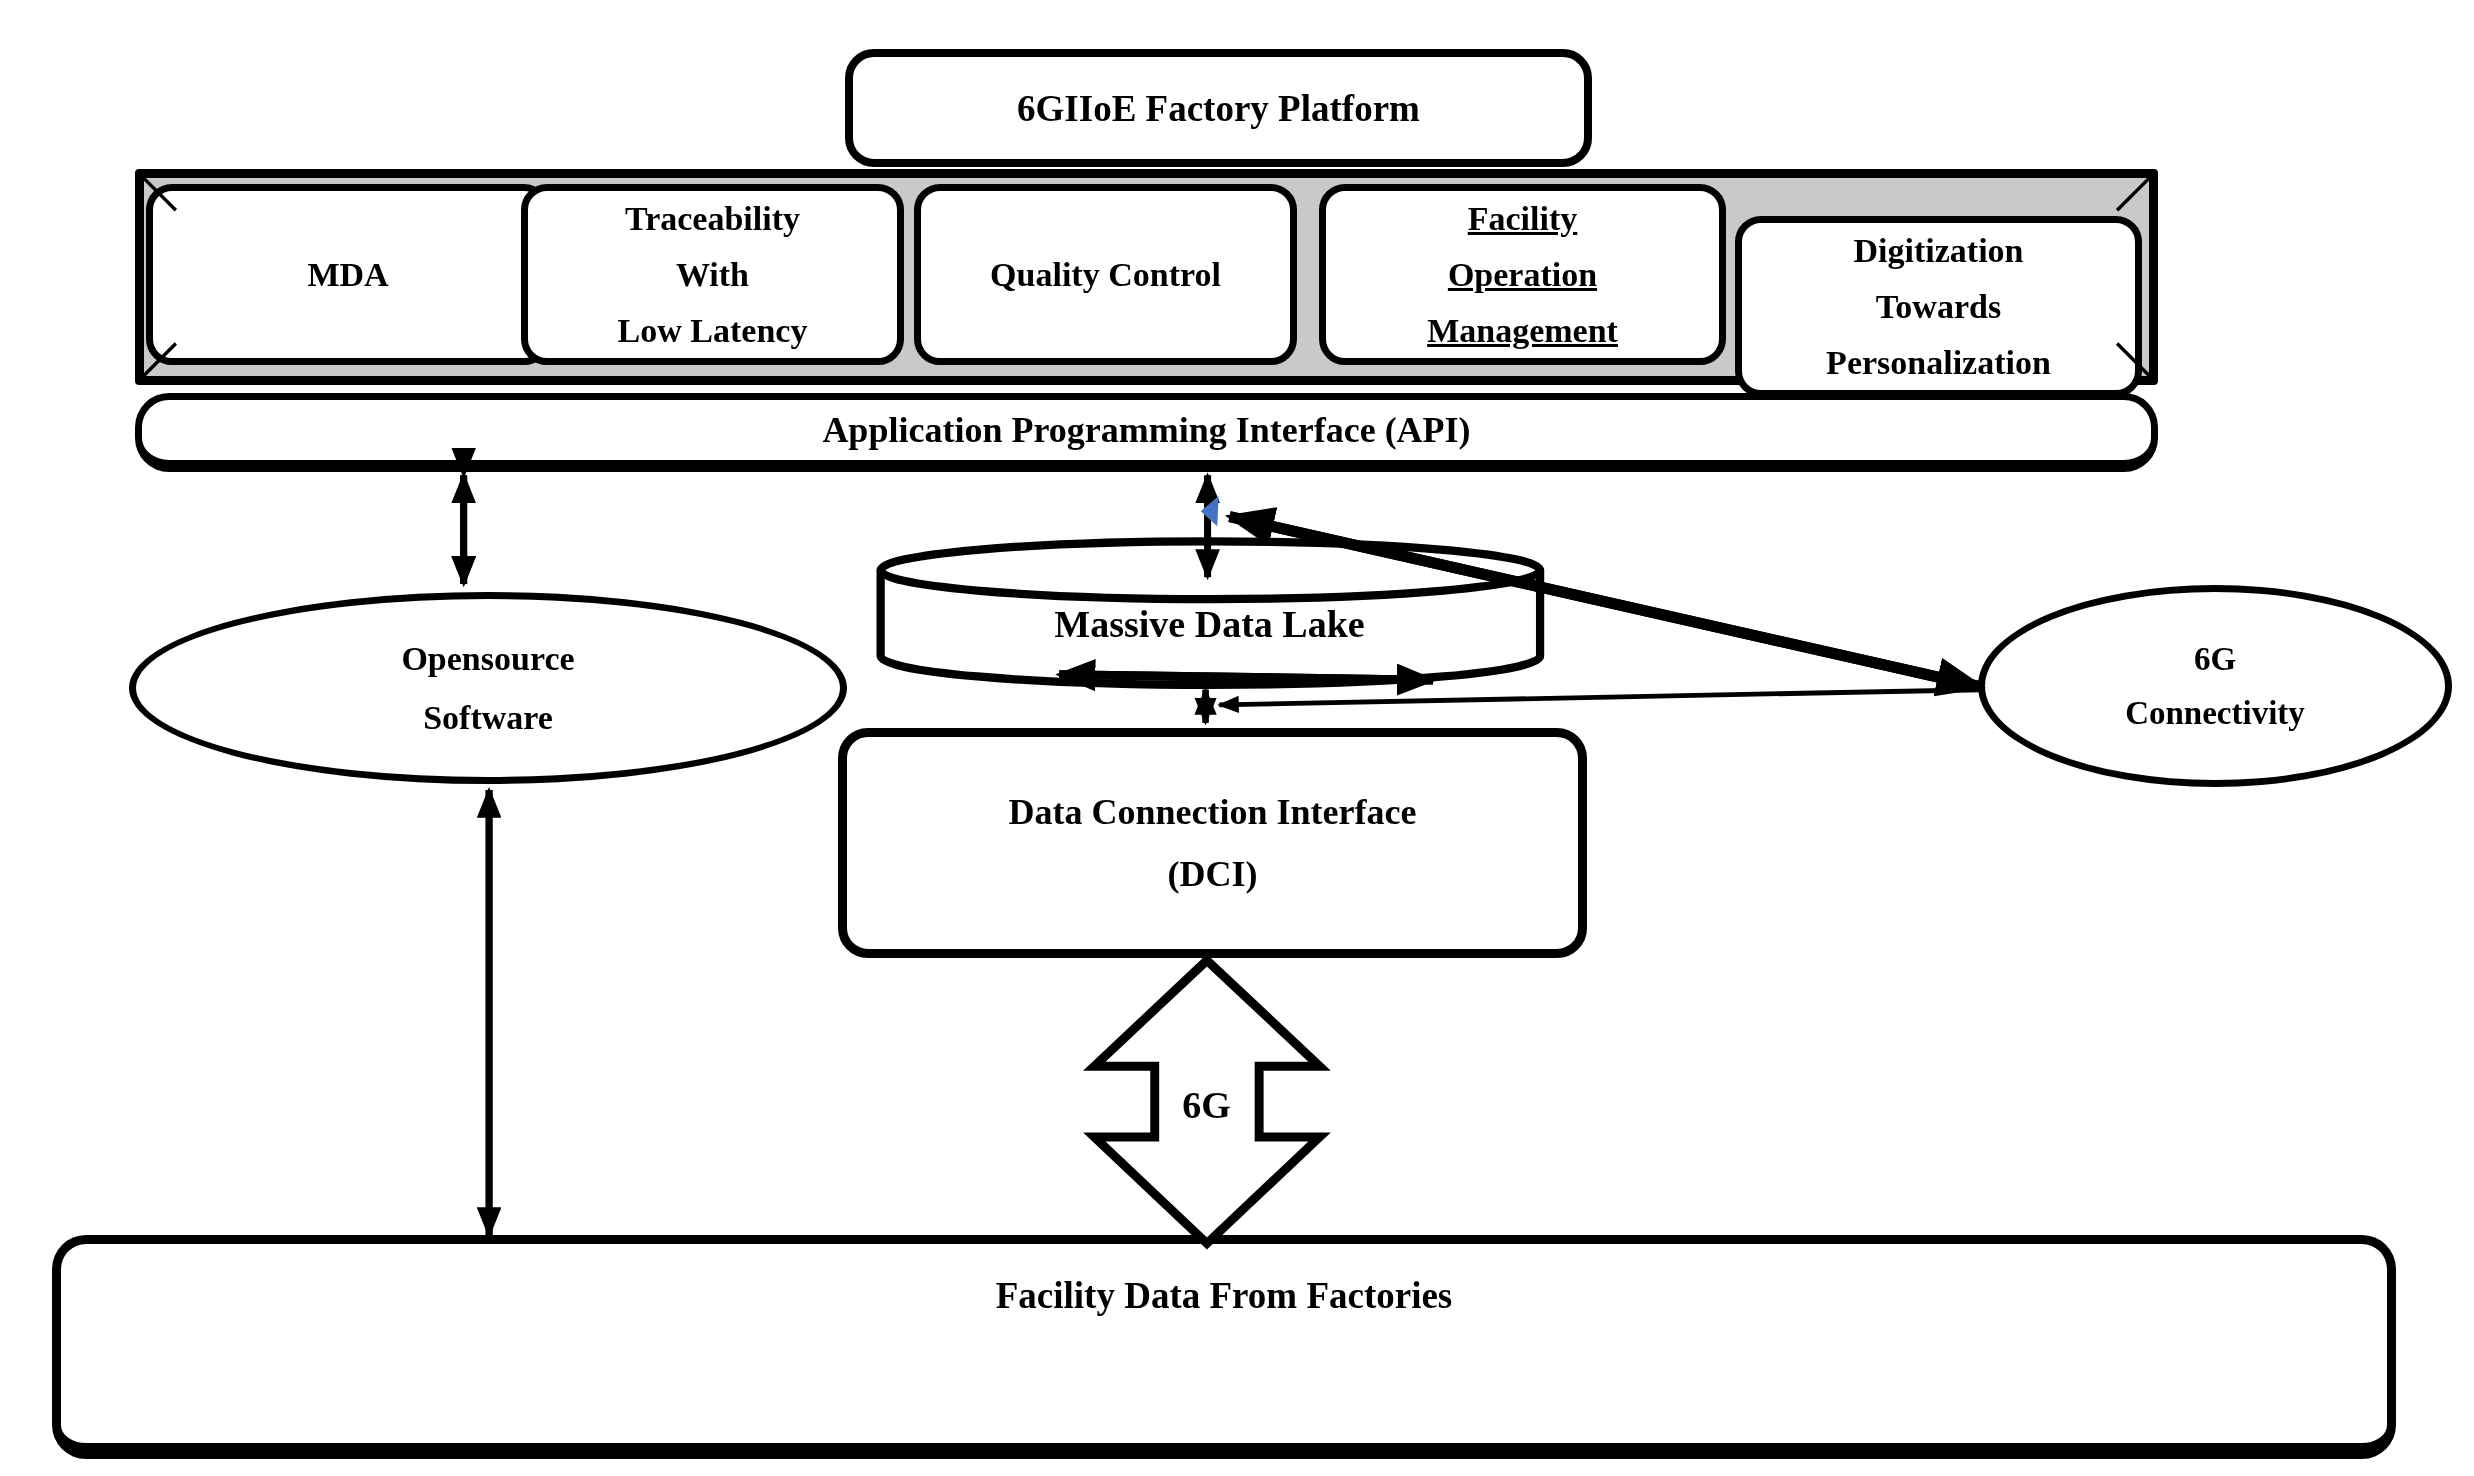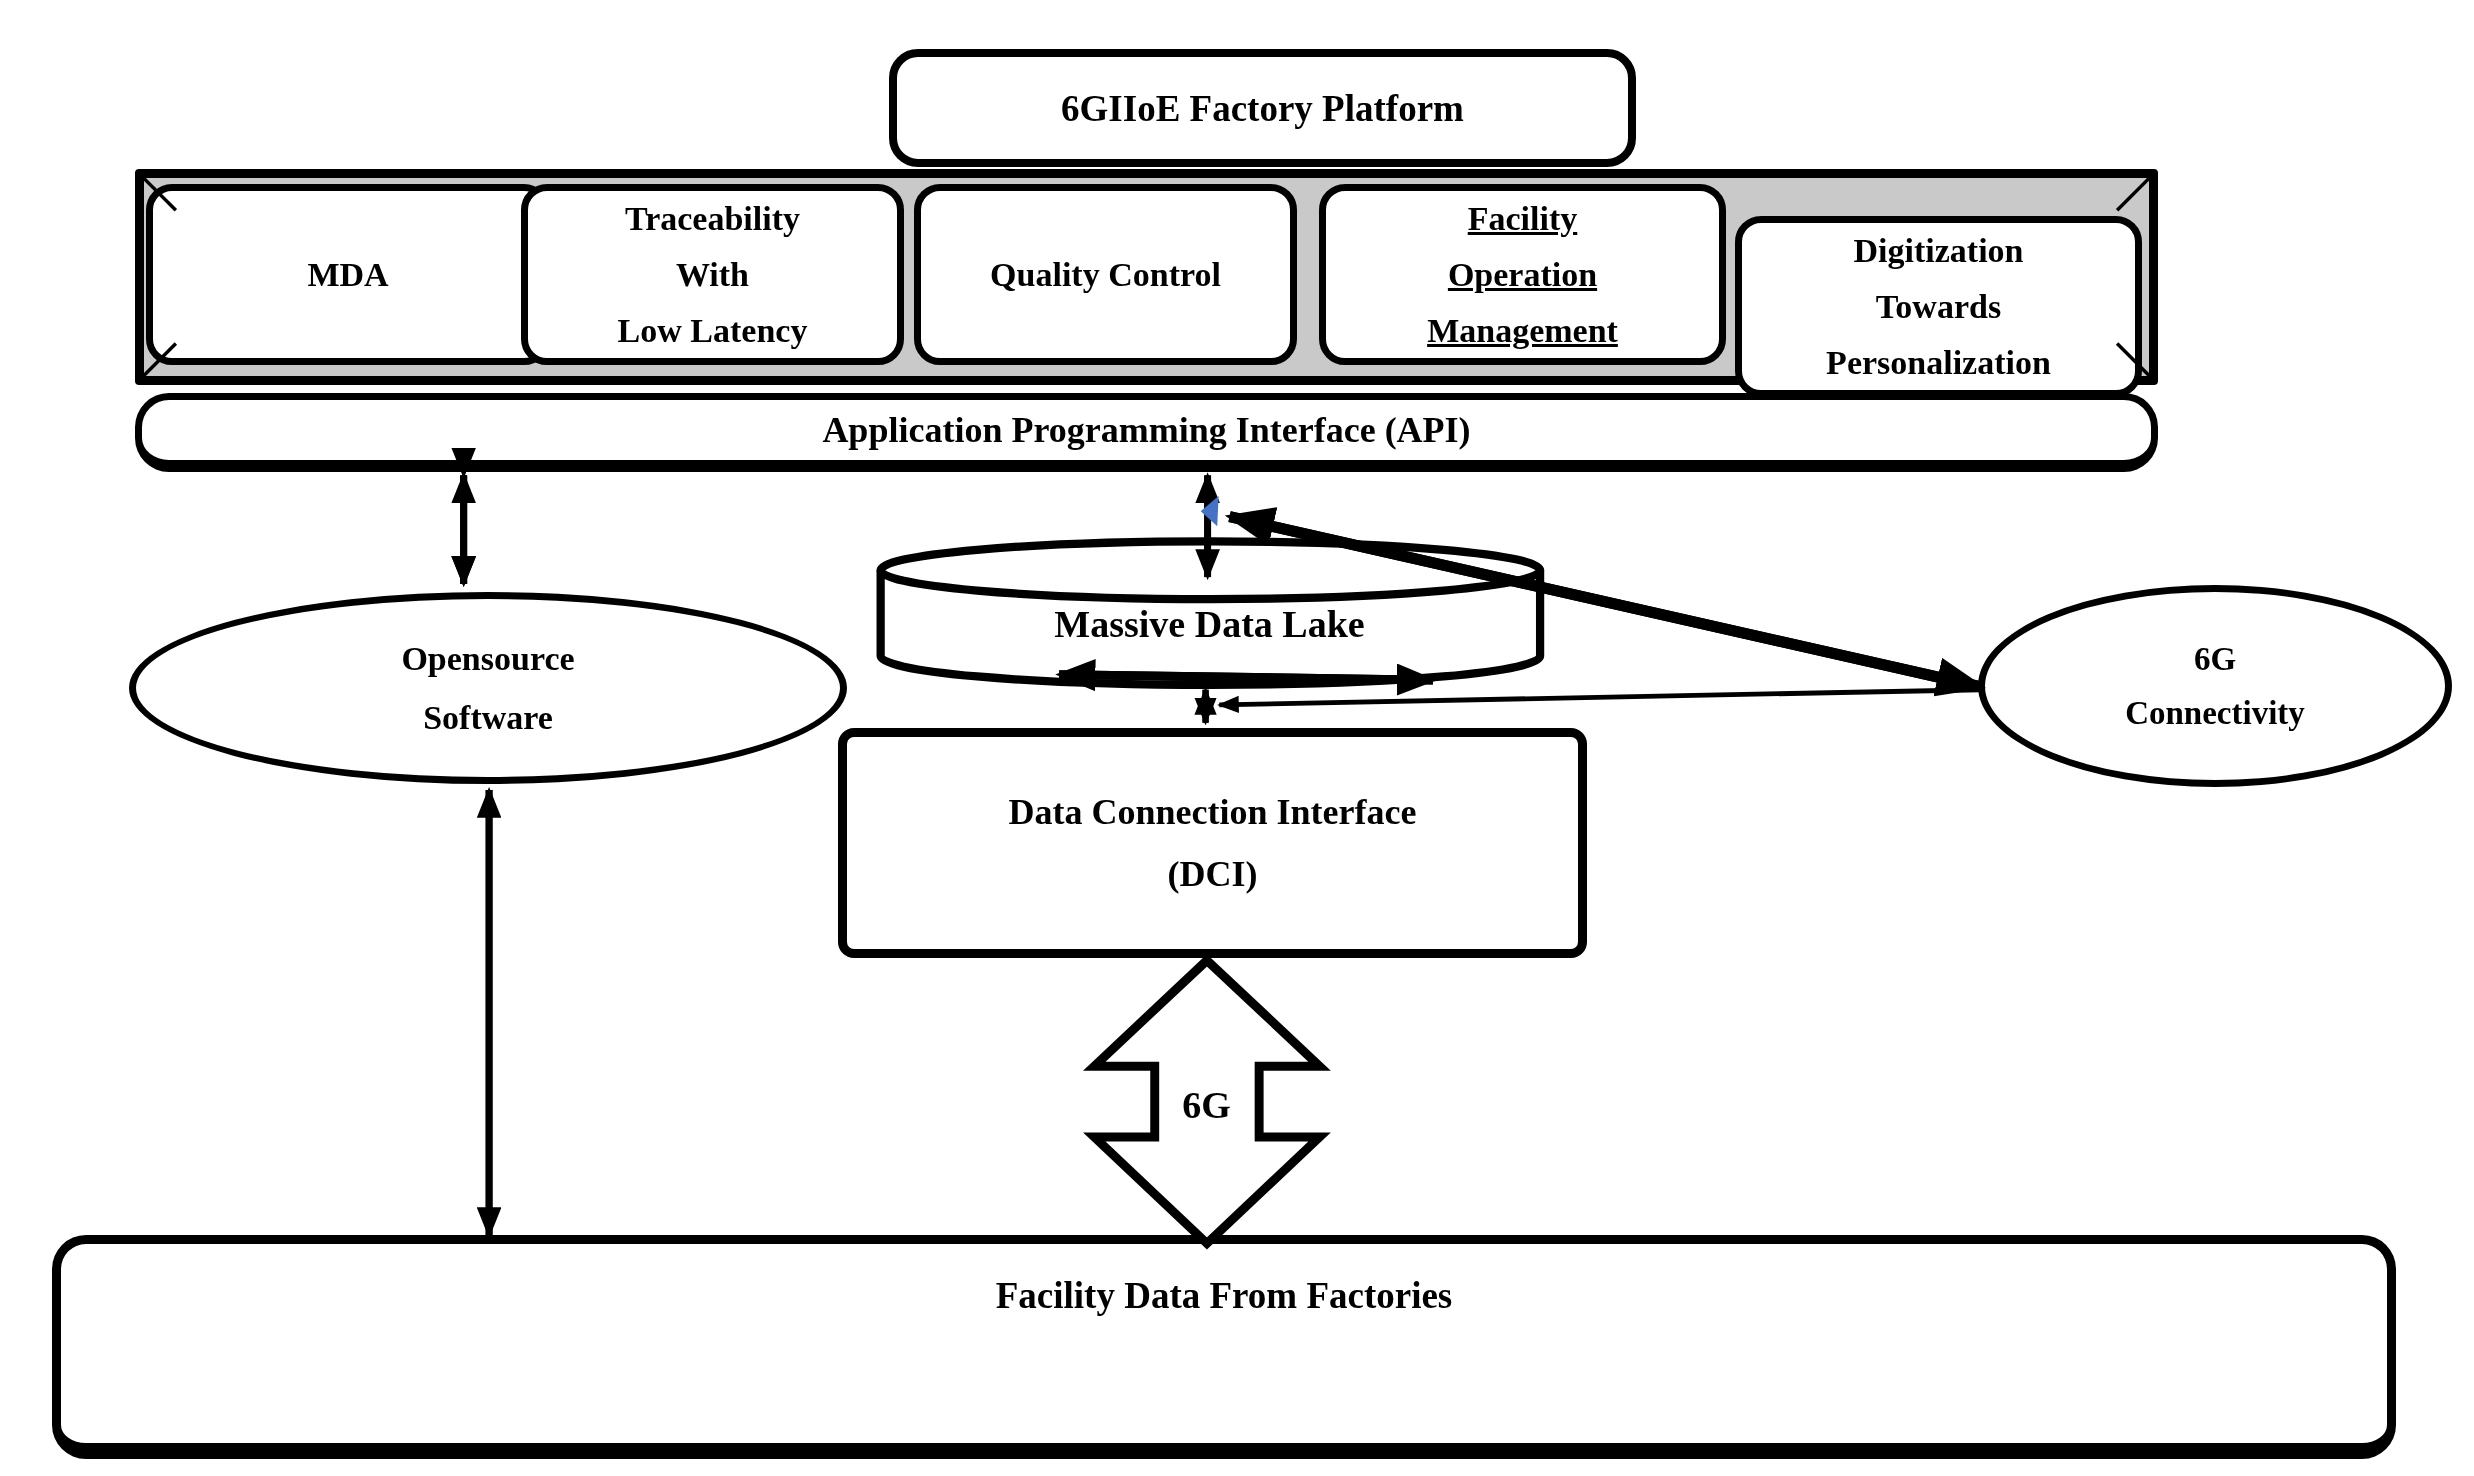--- a/index.html
+++ b/index.html
@@ -22,21 +22,21 @@
     white-space: pre-line;
   }
   .shape {
     background: #ffffff;
     border: 7.6px solid #000000;
   }
   
   .title-box {
     left: 845px; top: 49px; width: 747px; height: 118px;
     border-width: 8.2px; border-radius: 29px;
-    font-size: 37px; z-index: 3; margin-left: 44px;
+    font-size: 37px; z-index: 3;
   }
   
   .modules-frame {
     left: 135px; top: 169px; width: 2023px; height: 216px;
     background: #c9c9c9;
     border: 9px solid #000000;
     border-radius: 4.1px;
     z-index: 1;
   }
   .module-box {
@@ -63,21 +63,21 @@
     z-index: 1;
   }
   .conn-ellipse {
     left: 1978px; top: 585px; width: 474px; height: 202px;
     border-radius: 50%;
     font-size: 33px; line-height: 54px;
     z-index: 1;
   }
   .dci-box {
     left: 838px; top: 728px; width: 749px; height: 230px;
-    border-width: 9.6px; border-radius: 16px;
+    border-width: 9.6px; border-radius: 30px;
     font-size: 36px; line-height: 62px;
     z-index: 1;
   }
   .factory-box {
     left: 52px; top: 1235px; width: 2344px; height: 224px;
     border-width: 9px 9px 16.5px 9px;
     border-radius: 34px;
     font-size: 37px;
     z-index: 1;
     display: flex; justify-content: center; align-items: flex-start;

